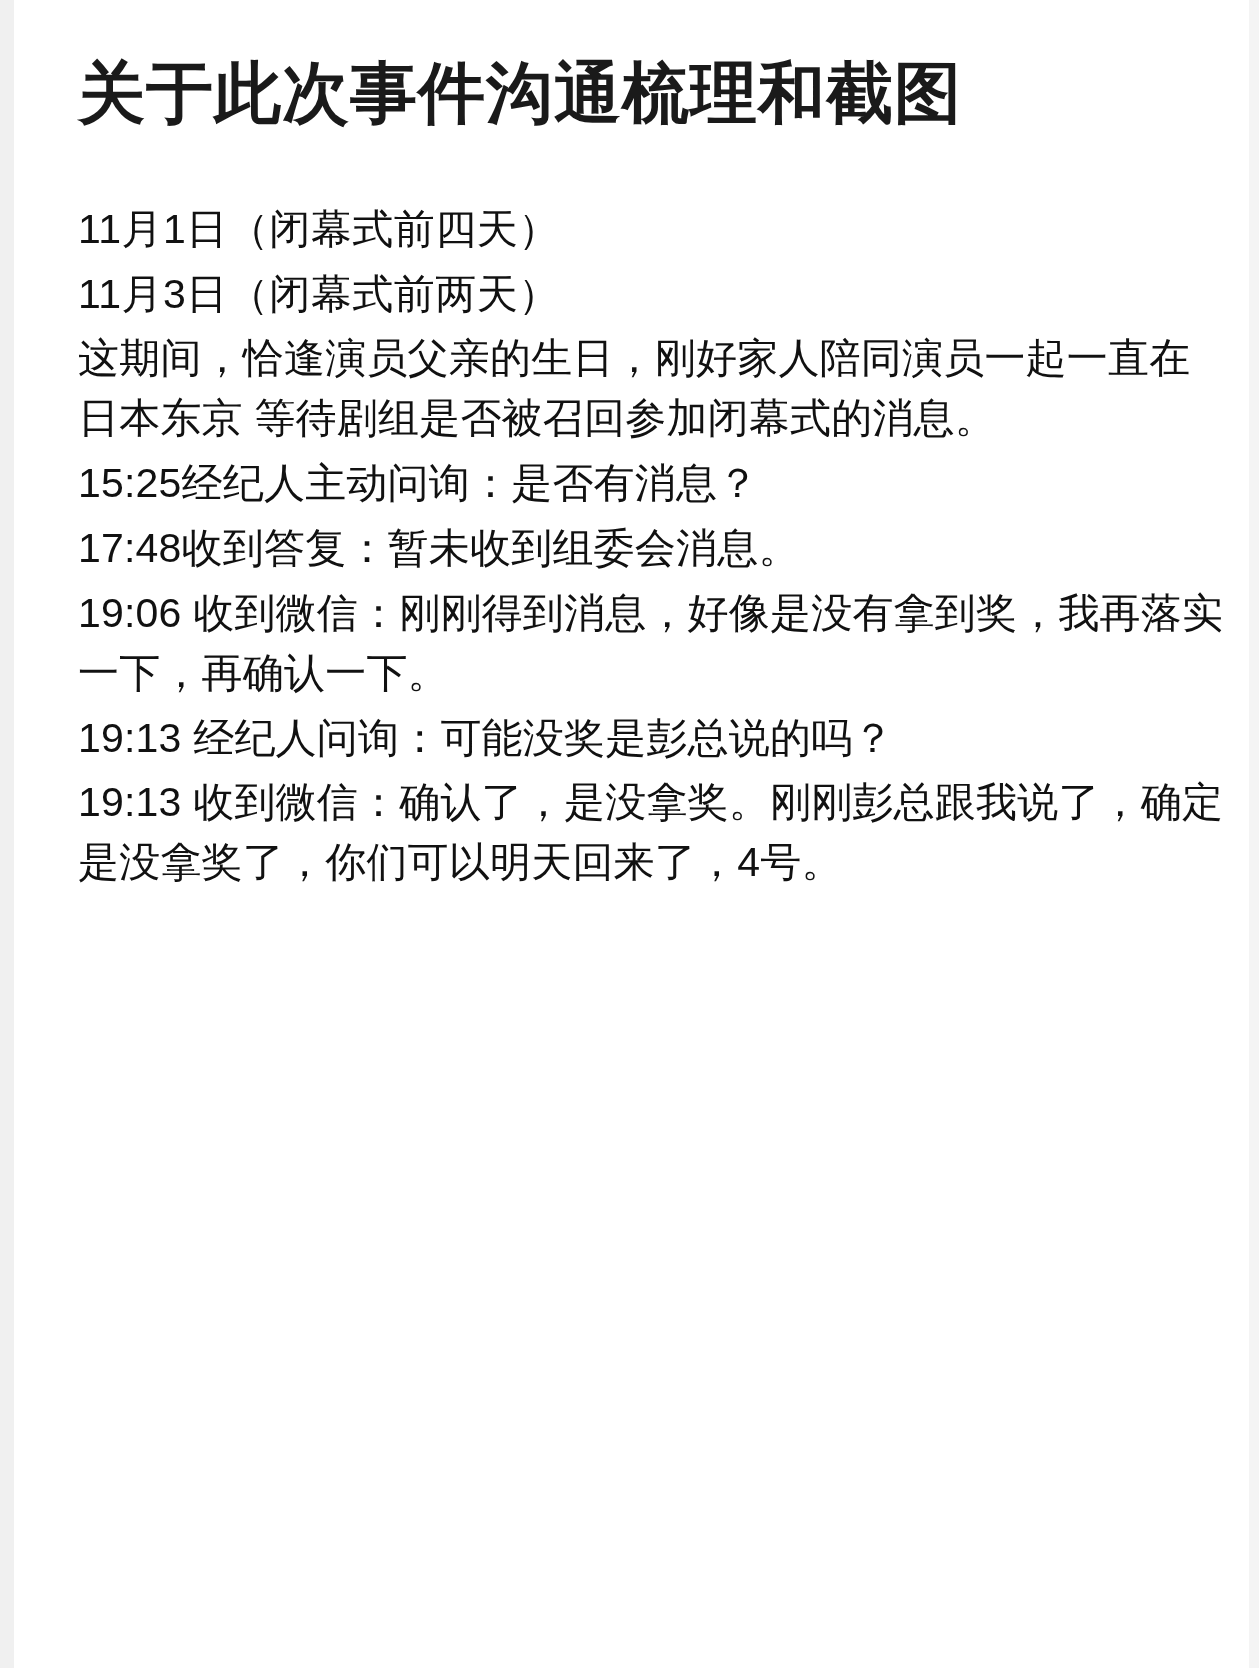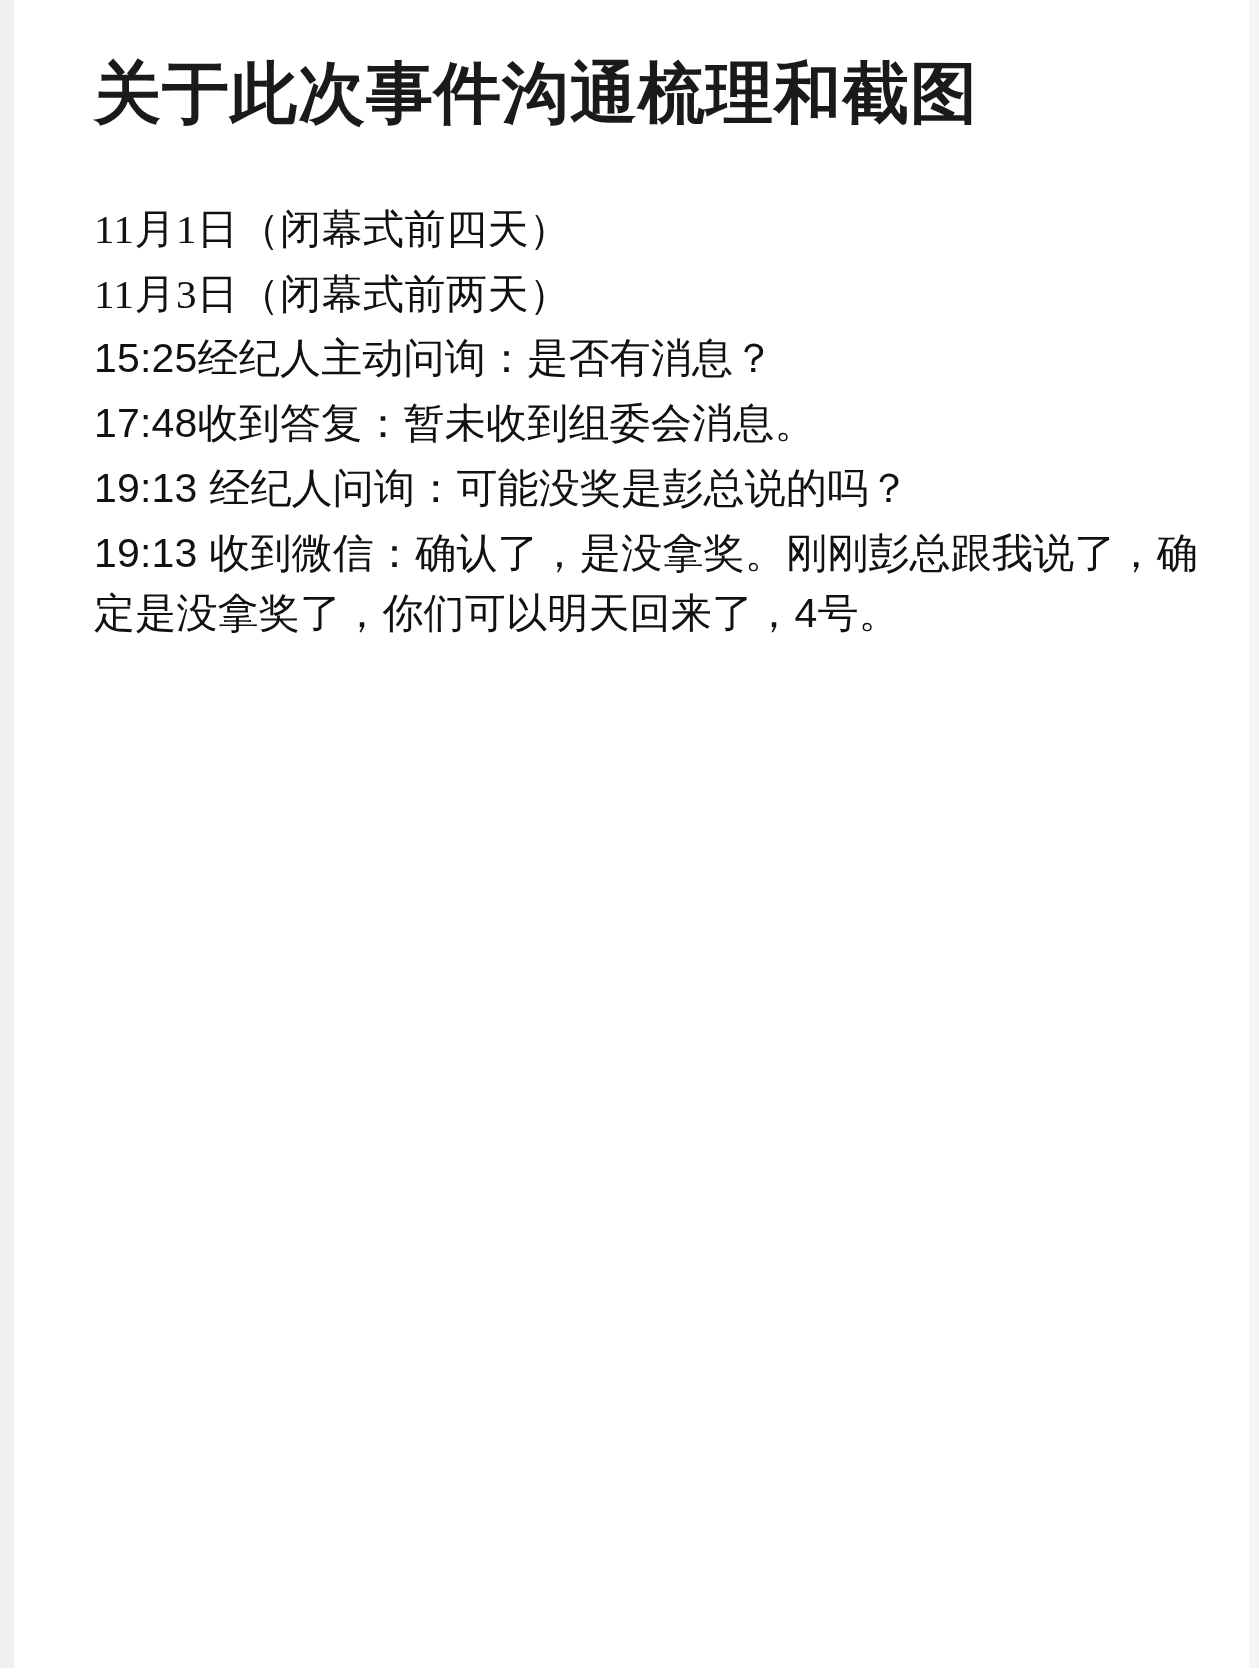--- a/index.html
+++ b/index.html
@@ -32,21 +32,21 @@
   .right-rail {
     position: absolute;
     right: 0;
     top: 0;
     width: 10px;
     height: 1674px;
     background: #f4f4f4;
   }
   .content {
     position: absolute;
-    left: 94px;
+    left: 78px;
     top: 0;
     right: 30px;
   }
   .doc-title {
     margin: 0;
     padding-top: 52px;
     font-size: 67px;
     line-height: 1.22;
     font-weight: 700;
     letter-spacing: 1px;
@@ -60,21 +60,20 @@
     margin: 0 0 5px 0;
     font-size: 41px;
     line-height: 1.46;
     font-weight: 500;
     color: #111111;
     letter-spacing: 0.2px;
     word-break: break-all;
   }
   .para.heading-line {
     letter-spacing: 0.5px;
-    font-family: Liberation Serif, serif;
   }
   .bottom-fade {
     position: absolute;
     left: 0;
     bottom: 0;
     width: 100%;
     height: 6px;
     background: #ffffff;
   }
 </style>
@@ -86,22 +85,24 @@
   <div class="left-rail"></div>
   <div class="right-rail"></div>
 
   <div class="content">
 
     <h1 class="doc-title">关于此次事件沟通梳理和截图</h1>
 
     <div class="body-block">
       <p class="para heading-line">11月1日（闭幕式前四天）</p>
       <p class="para heading-line">11月3日（闭幕式前两天）</p>
+      <p class="para">这期间，恰逢演员父亲的生日，刚好家人陪同演员一起一直在日本东京 等待剧组是否被召回参加闭幕式的消息。</p>
       <p class="para">15:25经纪人主动问询：是否有消息？</p>
       <p class="para">17:48收到答复：暂未收到组委会消息。</p>
+      <p class="para">19:06 收到微信：刚刚得到消息，好像是没有拿到奖，我再落实一下，再确认一下。</p>
       <p class="para">19:13 经纪人问询：可能没奖是彭总说的吗？</p>
       <p class="para">19:13 收到微信：确认了，是没拿奖。刚刚彭总跟我说了，确定是没拿奖了，你们可以明天回来了，4号。</p>
     </div>
 
   </div>
 
   <div class="bottom-fade"></div>
 
 </div>
 

